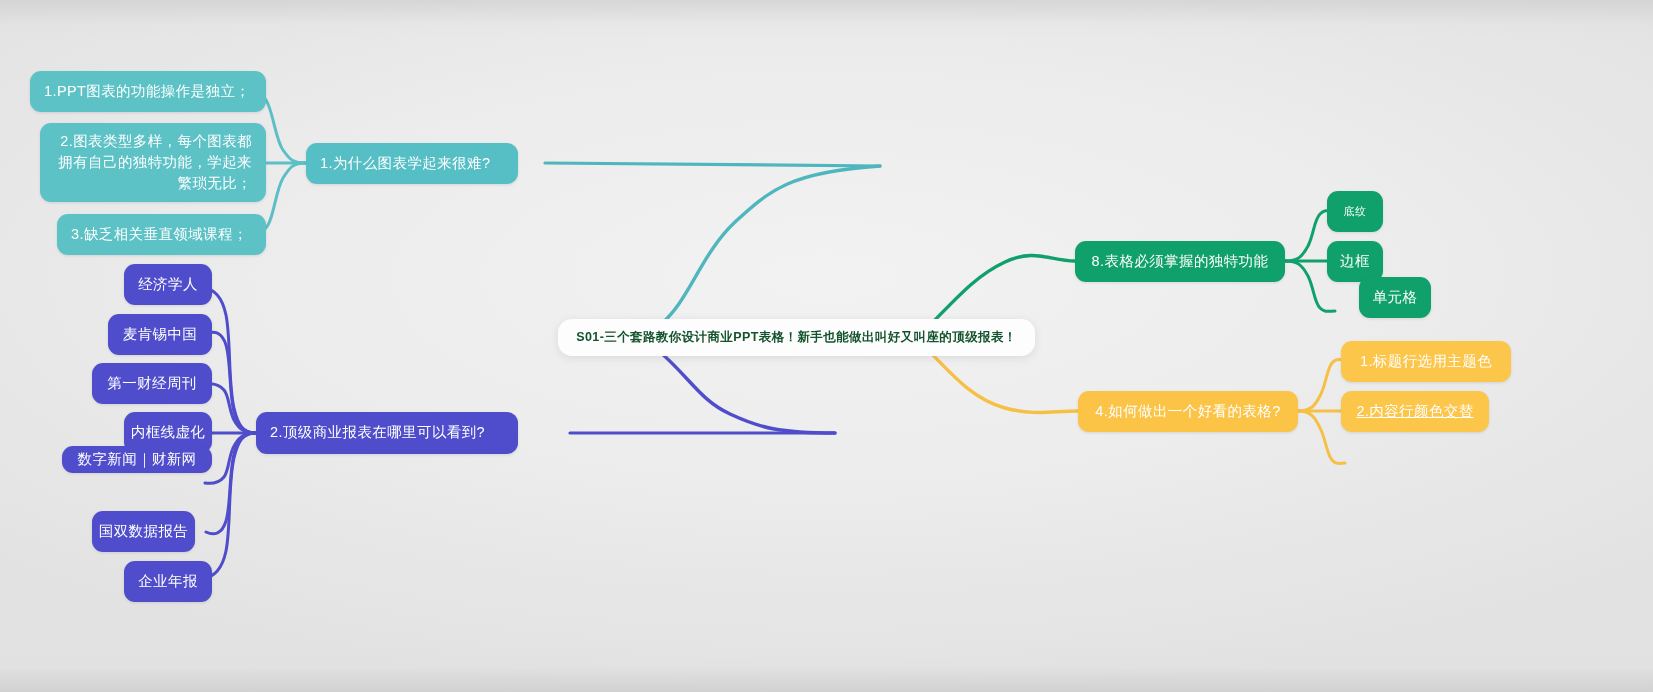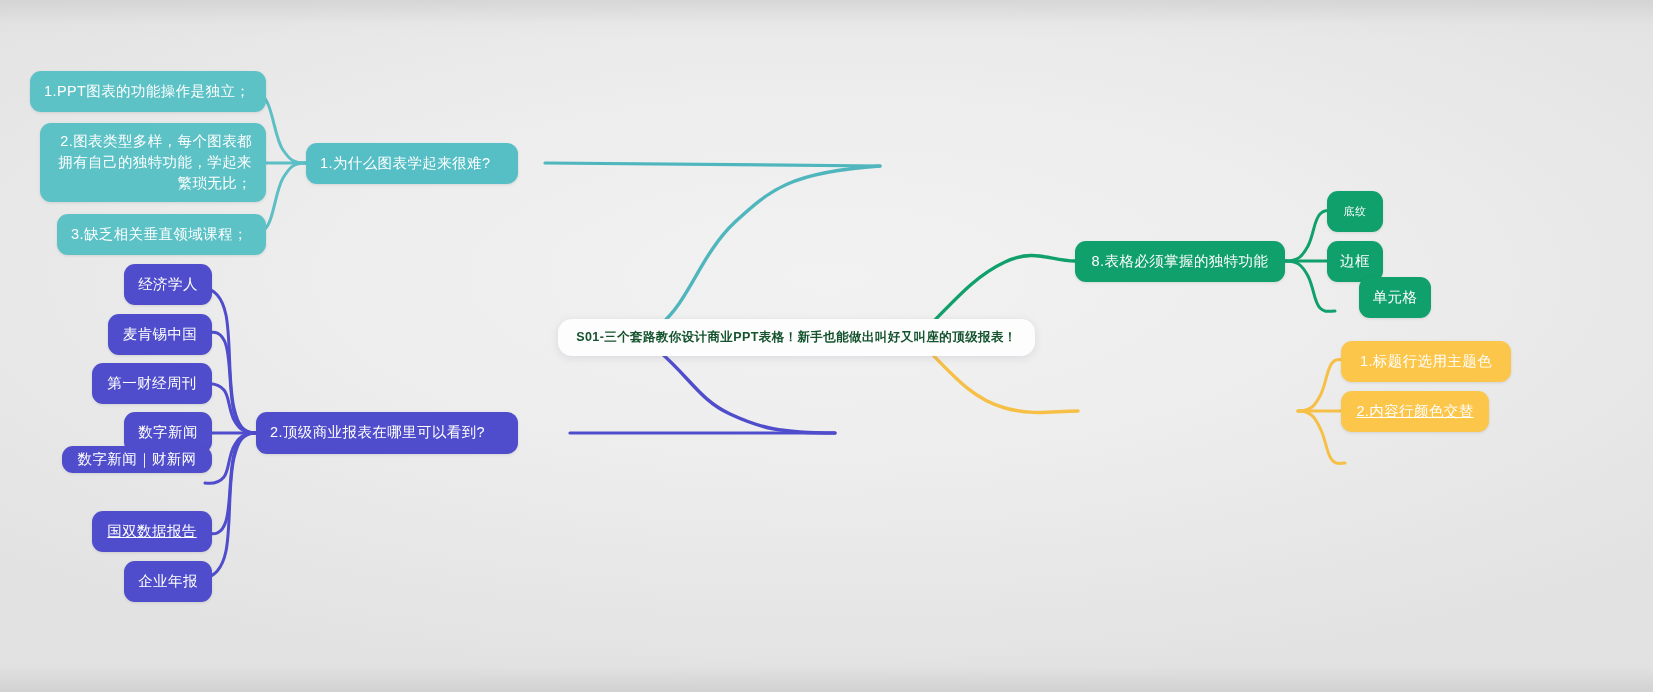--- a/index.html
+++ b/index.html
@@ -135,36 +135,37 @@
   <div class="node n-teal-sub pad-l" style="left:57px; top:214px; width:209px; height:41px; font-size:14.5px; padding:0 14px;">3.缺乏相关垂直领域课程；</div>
 
   <div class="node n-purple pad-l" style="left:256px; top:412px; width:262px; height:42px; font-size:14.5px; padding:0 14px;">2.顶级商业报表在哪里可以看到?</div>
 
   <div class="node n-purple-sub pad-c" style="left:124px; top:264px; width:88px; height:41px; font-size:14.5px;">经济学人</div>
 
   <div class="node n-purple-sub pad-c" style="left:108px; top:314px; width:104px; height:41px; font-size:14.5px;">麦肯锡中国</div>
 
   <div class="node n-purple-sub pad-c" style="left:92px; top:363px; width:120px; height:41px; font-size:14.5px;">第一财经周刊</div>
 
-  <div class="node n-purple-sub pad-c" style="left:124px; top:412px; width:88px; height:41px; font-size:14.5px;">数字新闻</div>
+  <div class="node n-purple-sub pad-c" style="left:124px; top:412px; width:88px; height:41px; font-size:14.5px;">内框线虚化</div>
 
   <div class="node n-purple-sub pad-c" style="left:62px; top:446px; width:150px; height:27px; font-size:14.5px;">数字新闻｜财新网</div>
 
-  <div class="node n-purple-sub pad-c" style="left:92px; top:511px; width:120px; height:41px; font-size:14.5px;text-decoration:underline;">国双数据报告</div>
+  <div class="node n-purple-sub pad-c" style="left:92px; top:511px; width:103px; height:41px; font-size:14.5px;">国双数据报告</div>
 
   <div class="node n-purple-sub pad-c" style="left:124px; top:561px; width:88px; height:41px; font-size:14.5px;">企业年报</div>
 
   <div class="node n-green pad-c" style="left:1075px; top:241px; width:210px; height:41px; font-size:14.5px;">8.表格必须掌握的独特功能</div>
 
   <div class="node n-green-sub pad-c" style="left:1327px; top:191px; width:56px; height:41px; font-size:11px;">底纹</div>
 
   <div class="node n-green-sub pad-c" style="left:1327px; top:241px; width:56px; height:41px; font-size:14.5px;">边框</div>
 
   <div class="node n-green-sub pad-c" style="left:1327px; top:277px; width:72px; height:41px; font-size:14.5px;margin-left:32px;">单元格</div>
 
+  <div class="node n-yellow pad-c" style="left:1078px; top:391px; width:220px; height:41px; font-size:14.5px;">4.如何做出一个好看的表格?</div>
 
   <div class="node n-yellow-sub pad-c" style="left:1341px; top:341px; width:170px; height:41px; font-size:14.5px;">1.标题行选用主题色</div>
 
   <div class="node n-yellow-sub pad-c" style="left:1341px; top:391px; width:148px; height:41px; font-size:14.5px;text-decoration:underline;">2.内容行颜色交替</div>
 
 
   <div class="vignette-top"></div>
   <div class="vignette-bottom"></div>
 
 </div>

